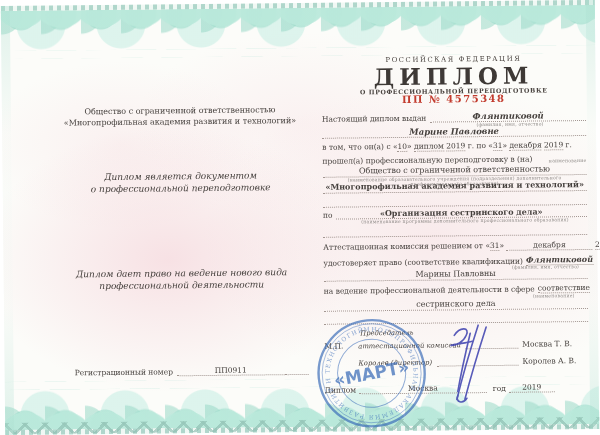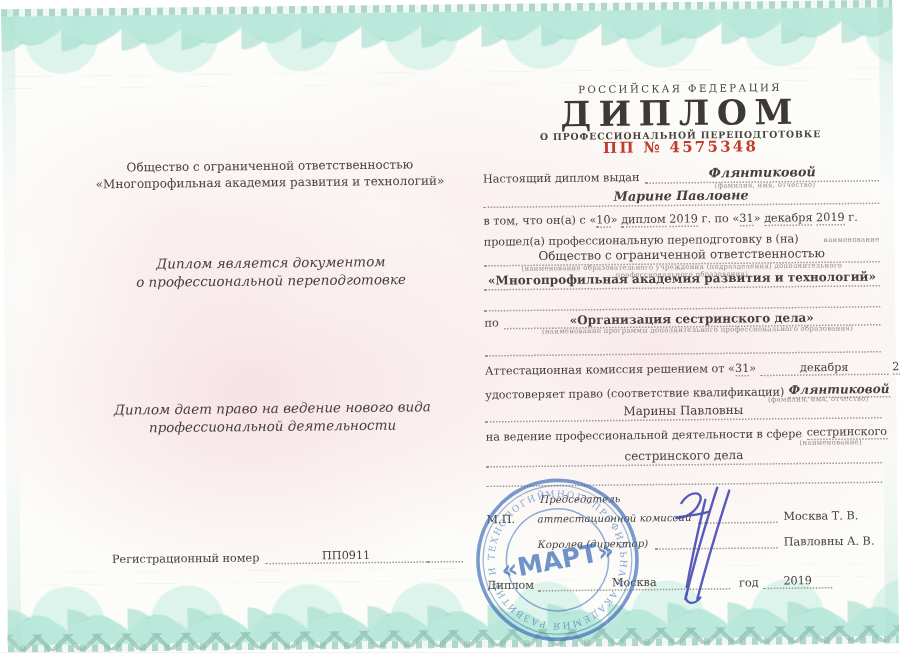--- a/index.html
+++ b/index.html
@@ -132,40 +132,40 @@
     <div class="abs line lbl" style="top:206px">
       <span class="now">удостоверяет право (соответствие квалификации)</span>
       <span class="fill dot script" style="margin-left:3px;font-size:8px">Флянтиковой</span>
     </div>
     <div class="abs cap" style="top:216px;left:180px;text-align:center">(фамилия, имя, отчество)</div>
 
     <div class="abs ctr dot sm" style="top:219px">Марины Павловны</div>
 
     <div class="abs line lbl" style="top:235px">
       <span class="now">на ведение профессиональной деятельности в сфере</span>
-      <span class="fill dot" style="margin-left:3px">сестринского</span>
+      <span class="fill dot" style="margin-left:3px">соответствие</span>
     </div>
     <div class="abs cap" style="top:245px;left:196px;text-align:center">(наименование)</div>
 
     <div class="abs ctr dot sm" style="top:249px">сестринского дела</div>
 
     <div class="abs dot blank" style="top:263px"></div>
 
     <div class="abs sig-small" style="top:279px;left:36px">Председатель</div>
     <div class="abs line" style="top:291px">
       <span class="lbl" style="width:34px">М.П.</span>
       <span class="sig-small now">аттестационной комиссии</span>
       <span class="fill dot" style="margin:0 4px"></span>
       <span class="name">Москва Т. В.</span>
     </div>
     <div class="abs line" style="top:308px">
       <span style="width:34px"></span>
       <span class="sig-small now">Королев (директор)</span>
       <span class="fill dot" style="margin:0 4px"></span>
-      <span class="name">Павловны А. В.</span>
+      <span class="name">Королев А. В.</span>
     </div>
     <div class="abs line lbl" style="top:334px;width:230px">
       <span class="now">Диплом</span>
       <span class="fill dot" style="margin-left:3px">Москва</span>
       <span class="now" style="margin-left:6px">год</span>
       <span class="dot" style="width:46px;text-align:center;margin-left:3px">2019</span>
     </div>
   </div>
 
   <div class="stamp-wrap">

